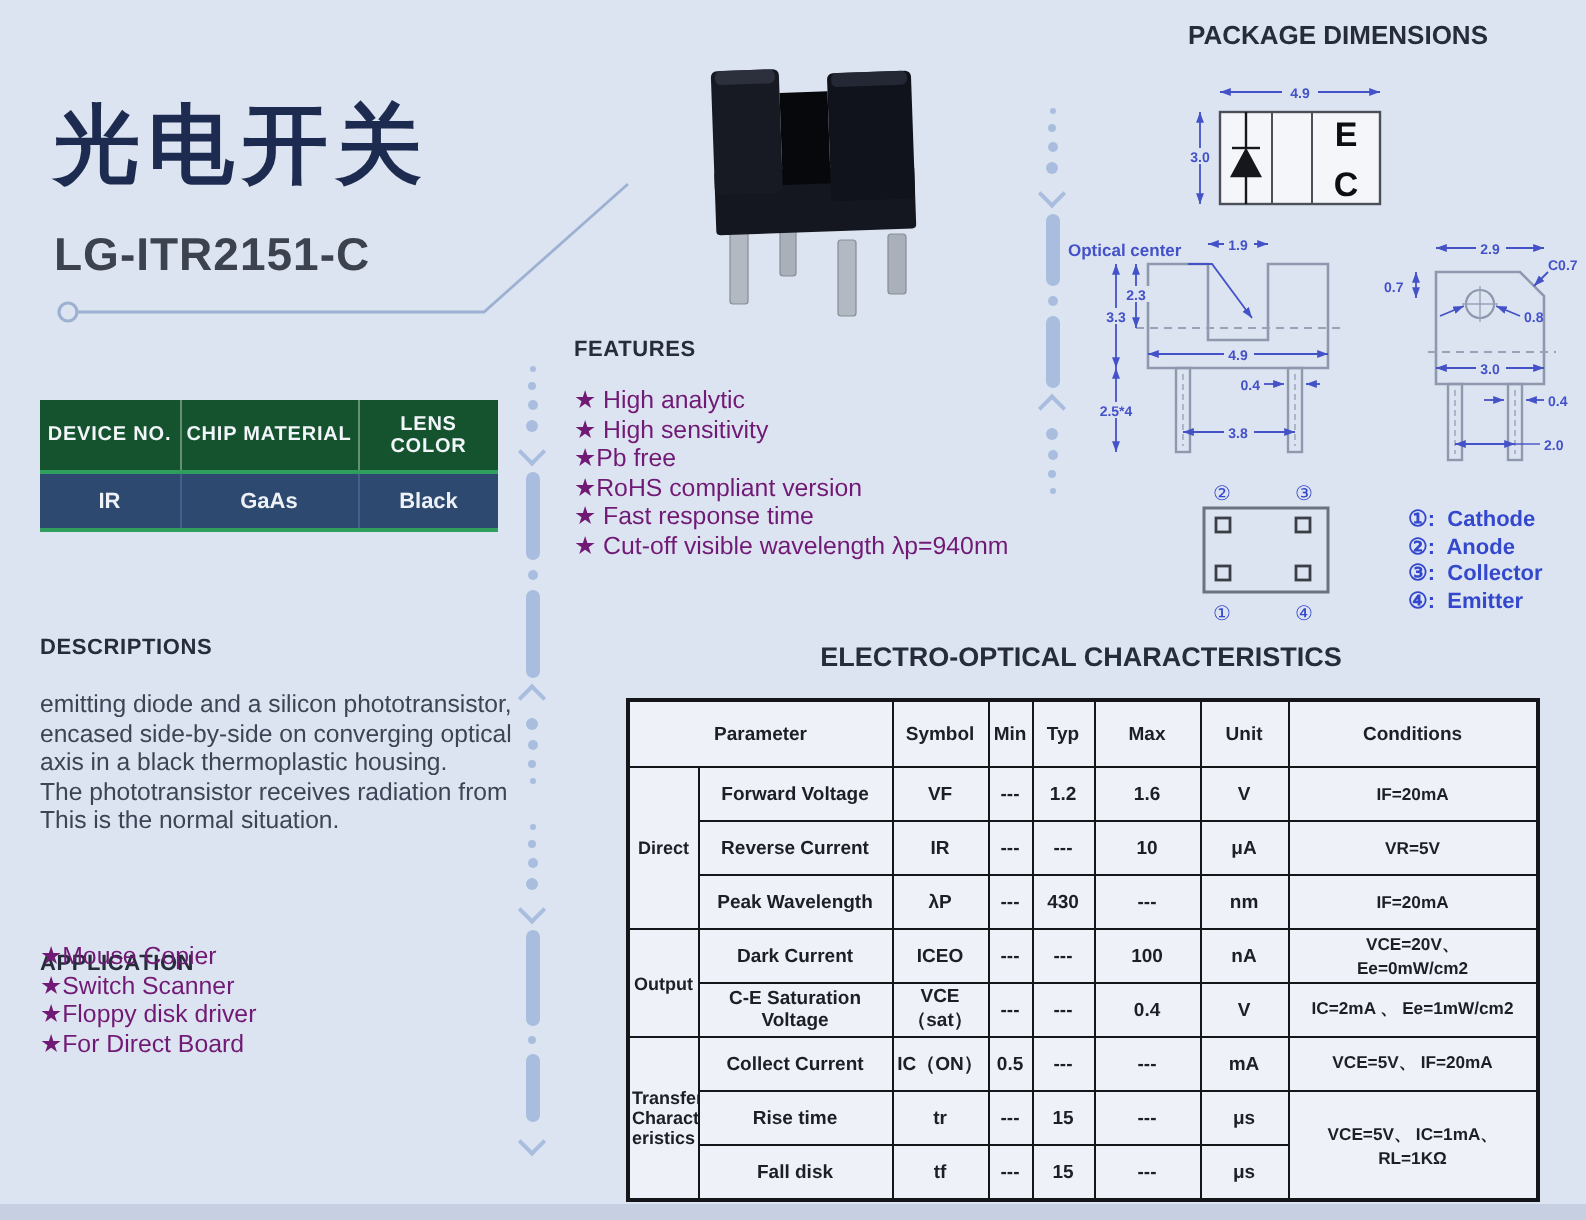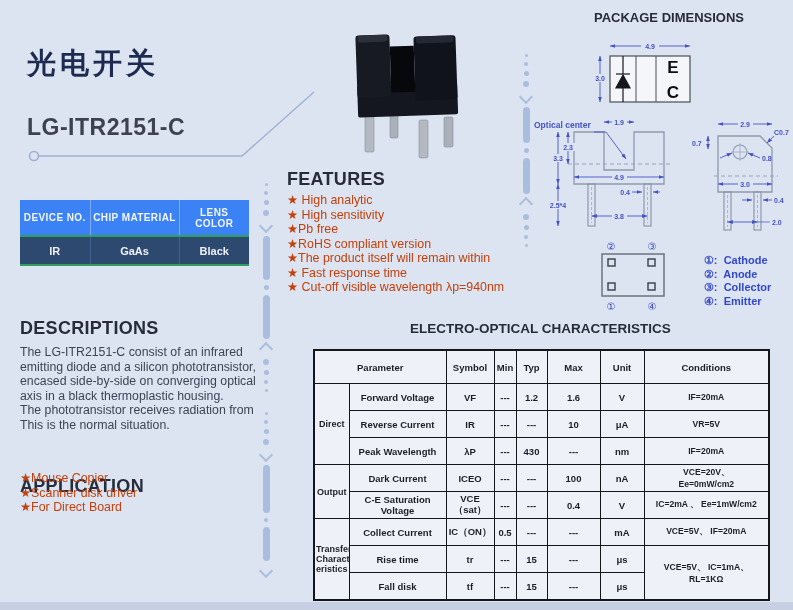--- a/index.html
+++ b/index.html
@@ -1,27 +1,27 @@
 <!DOCTYPE html>
 <html><head>
 <meta charset="utf-8">
 <style>
   html,body{margin:0;padding:0;background:#b9c2d4;}
   #frame{position:relative;width:793px;height:610px;background:#dde4f1;overflow:hidden;
          font-family:"Liberation Sans",sans-serif;color:#3d4454;}
   .abs{position:absolute;}
   
-  .title-cn{left:27px;top:44px;font-size:29px;font-weight:bold;color:#1c2b4f;letter-spacing:4px;}
+  .title-cn{left:27px;top:44px;font-size:43px;font-weight:bold;color:#1c2b4f;letter-spacing:4px;}
   .model{left:27px;top:114px;font-size:23px;font-weight:bold;color:#3d434e;letter-spacing:.5px;}
-  .h2{font-size:18px;font-weight:800;color:#262c3a;letter-spacing:.3px;}
+  .h2{font-size:11px;font-weight:800;color:#262c3a;letter-spacing:.3px;}
   .body-lines div{font-size:12.3px;line-height:14.6px;color:#3d4454;font-weight:500;}
-  .list div{font-size:12.4px;line-height:14.5px;color:#c2410c;font-weight:500;}
+  .list div{font-size:12.4px;line-height:14.5px;color:#701a75;font-weight:500;}
   
   .dev-table{left:20px;top:200px;width:229px;border-collapse:collapse;table-layout:fixed;}
-  .dev-table th{background:#3b82f6;color:#f2f5fa;font-size:10px;font-weight:800;height:33px;
+  .dev-table th{background:#14532d;color:#f2f5fa;font-size:10px;font-weight:800;height:33px;
                 letter-spacing:.4px;border-left:1px solid rgba(255,255,255,.35);}
   .dev-table th:first-child{border-left:none;}
   .dev-table td{background:#2d4970;color:#eef2f8;font-size:11px;font-weight:bold;height:25px;
                 text-align:center;border-top:2px solid #2f9e5e;border-left:1px solid #42608e;}
   .dev-table td:first-child{border-left:none;}
   .dev-table tr:last-child td{border-bottom:2px solid #2f9e5e;}
   .dev-table .bold{font-weight:800;}
   
   .orn{display:flex;flex-direction:column;align-items:center;gap:5px;}
   .orn-dot{background:#a9bede;border-radius:50%;}
@@ -76,32 +76,32 @@
       <tr>
         <td>IR</td>
         <td>GaAs</td>
         <td>Black</td>
       </tr>
     </tbody>
   </table>
 
   <div class="abs h2" style="left:20px;top:318px">DESCRIPTIONS</div>
   <div class="abs body-lines" style="left:20px;top:345px;width:262px">
-    <div>The LG-ITR2151-C consist of an infrared</div>
     <div>emitting diode and a silicon phototransistor,</div>
     <div>encased side-by-side on converging optical</div>
     <div>axis in a black thermoplastic housing.</div>
     <div>The phototransistor receives radiation from</div>
     <div>This is the normal situation.</div>
   </div>
 
   <div class="abs h2" style="left:20px;top:476px">APPLICATION</div>
   <div class="abs list" style="left:20px;top:471px">
     <div>★Mouse Copier</div>
-    <div>★Scanner disk driver</div>
+    <div>★Switch Scanner</div>
+    <div>★Floppy disk driver</div>
     <div>★For Direct Board</div>
   </div>
 
   <svg class="abs" style="left:315px;top:22px" width="180" height="140" viewBox="0 0 180 140">
     <g>
       <rect x="50" y="92" width="9" height="38" rx="1.5" fill="#b3b9c2" stroke="#878d96" stroke-width="0.6"></rect>
       <rect x="75" y="90" width="8" height="26" rx="1.5" fill="#aab0ba" stroke="#878d96" stroke-width="0.6"></rect>
       <rect x="104" y="98" width="9" height="38" rx="1.5" fill="#b3b9c2" stroke="#878d96" stroke-width="0.6"></rect>
       <rect x="129" y="95" width="9" height="30" rx="1.5" fill="#aab0ba" stroke="#878d96" stroke-width="0.6"></rect>
     </g>
@@ -114,21 +114,20 @@
       <rect x="102" y="15" width="38" height="7" rx="3" fill="#232834"></rect>
     </g>
   </svg>
 
   <div class="abs h2" style="left:287px;top:169px">FEATURES</div>
   <div class="abs list" style="left:287px;top:193px">
     <div>★ High analytic</div>
     <div>★ High sensitivity</div>
     <div>★Pb free</div>
     <div>★RoHS compliant version</div>
-    <div>★The product itself will remain within</div>
     <div>★ Fast response time</div>
     <div>★ Cut-off visible wavelength λp=940nm</div>
   </div>
 
   <div class="abs orn" id="orn-left" style="left:261px;top:183px">
       <div class="orn-dot" style="height: 3px; width: 3px;"></div>
       <div class="orn-dot" style="height: 4px; width: 4px;"></div>
       <div class="orn-dot" style="height: 5px; width: 5px;"></div>
       <div class="orn-dot" style="height: 6px; width: 6px;"></div>
       <div class="orn-chev"></div>

